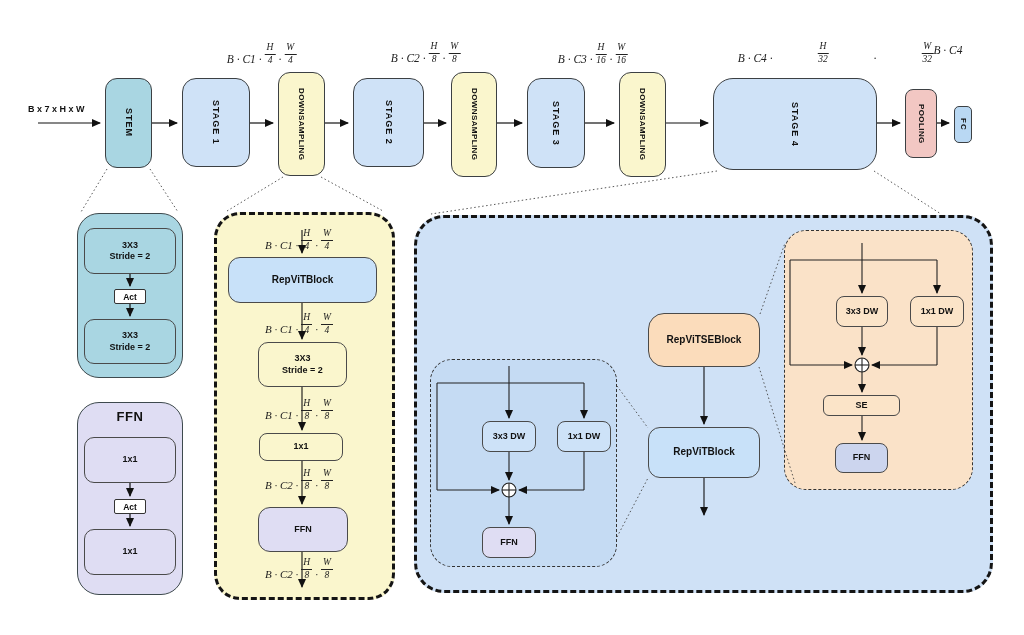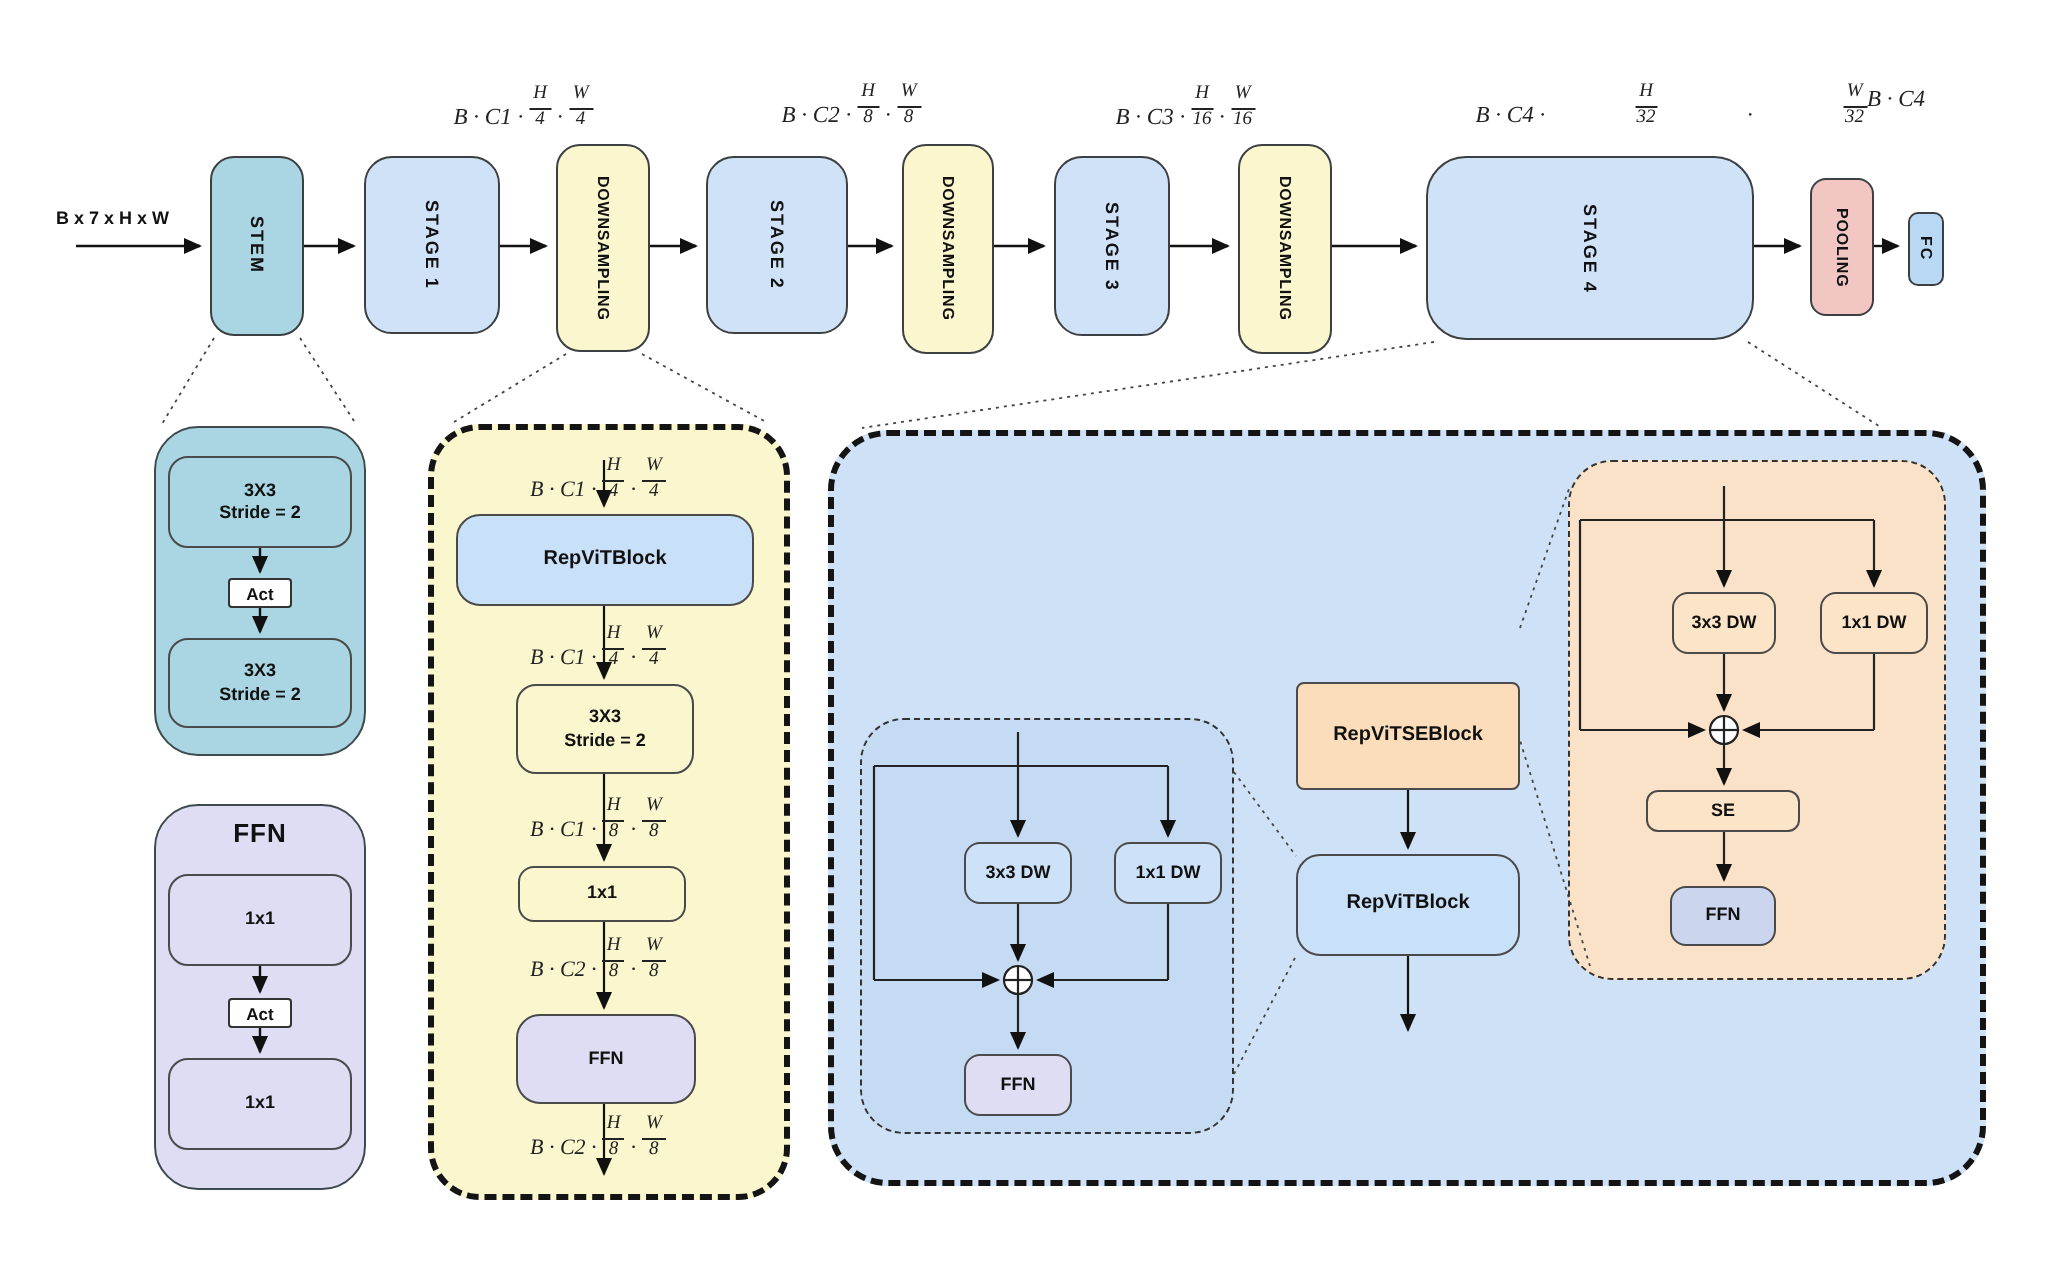--- a/index.html
+++ b/index.html
@@ -297,21 +297,21 @@
         <span class="num">H</span>
         <span class="den">8</span>
       </span>
     <span>·</span>
     <span class="frac">
         <span class="num">W</span>
         <span class="den">8</span>
       </span>
   </div>
 
-  <div class="abs sbox z2" style="left:648px;top:313px;width:112px;height:54px;background:#fbdcbb;border-radius:4px;font-size:10px;margin-top:28px;">
+  <div class="abs sbox z2" style="left:648px;top:313px;width:112px;height:54px;background:#fbdcbb;border-radius:16px;font-size:10px;">
     <span>RepViTSEBlock</span>
   </div>
   <div class="abs sbox z2" style="left:648px;top:427px;width:112px;height:51px;background:#c8e1f9;border-radius:12px;font-size:10px;">
     <span>RepViTBlock</span>
   </div>
 
   <div class="abs sbox z2" style="left:482px;top:421px;width:54px;height:31px;background:#cde2f8;border-radius:8px;">
     <span>3x3 DW</span>
   </div>
   <div class="abs sbox z2" style="left:557px;top:421px;width:54px;height:31px;background:#cde2f8;border-radius:8px;">

